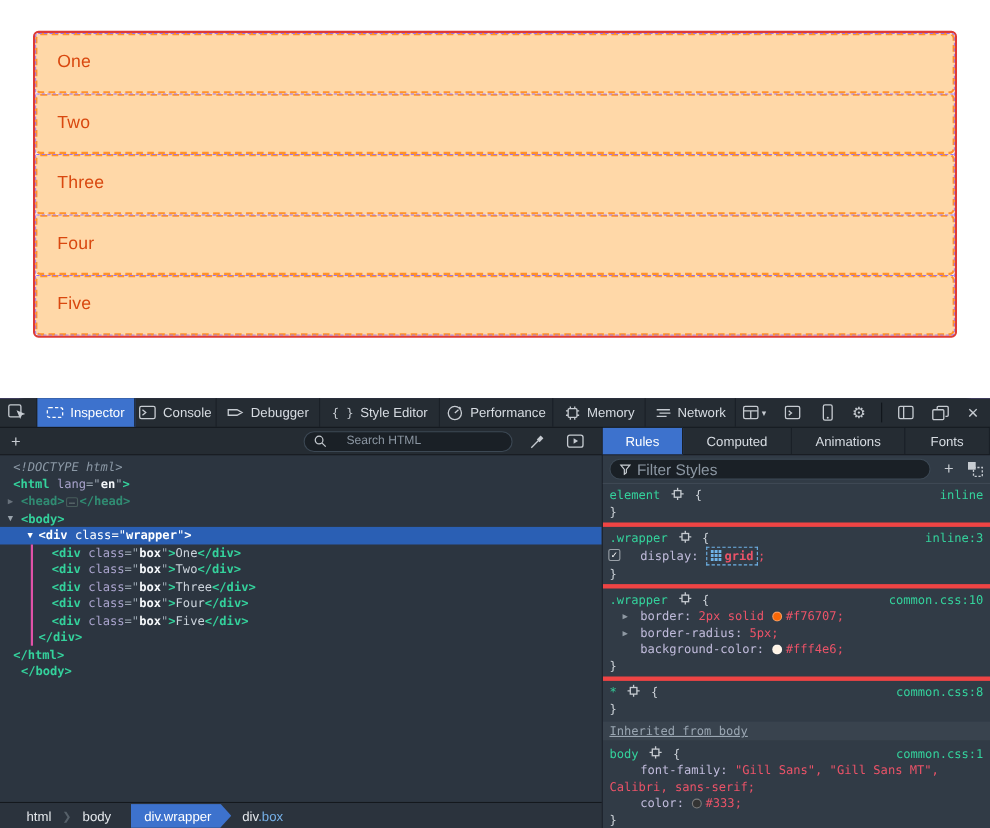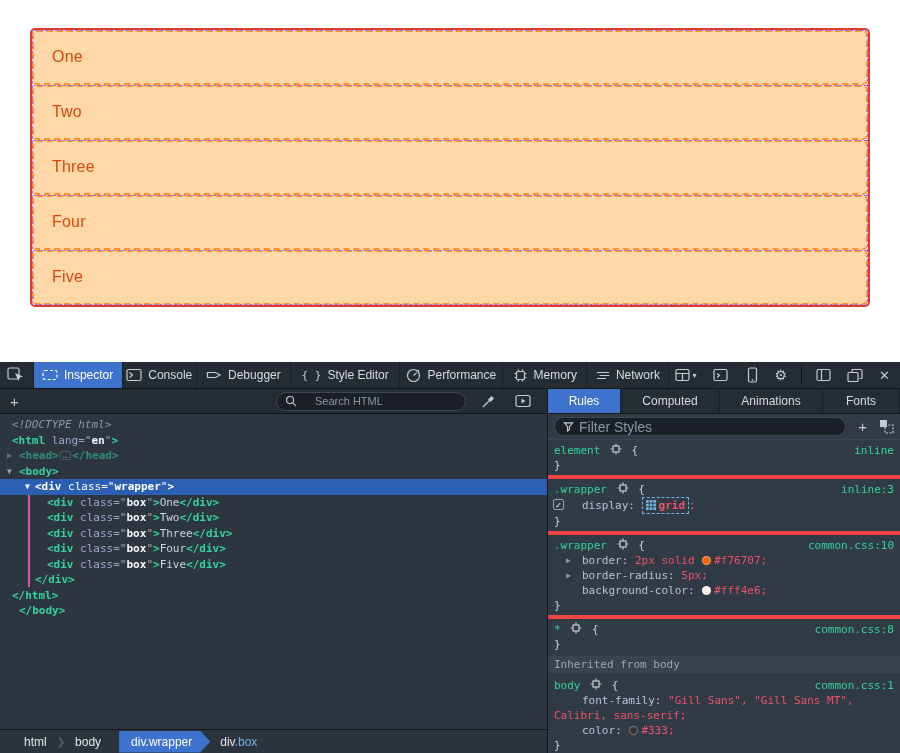--- a/index.html
+++ b/index.html
@@ -107,21 +107,21 @@
   .prop-wrap { position:relative; padding-left:6px; text-indent:28px; white-space:normal; }
   .pname { color:#c0bbdb; } .pval { color:#eb5368; } .psemi { color:#eb5368; }
   .ptw { position:absolute; left:18px; top:0; font-size:8px; color:#8f99a3; text-indent:0; }
   .pcheck { position:absolute; left:5px; top:2px; width:11px; height:11px; border:1px solid #9aa1a8;
             border-radius:2px; color:#fff; font-size:9px; line-height:10px; text-align:center;
             text-indent:0; }
   .swatch { display:inline-block; width:9px; height:9px; border-radius:50%;
             border:1px solid rgba(255,255,255,.35); vertical-align:-1px; margin:0 3px 0 1px; }
   .grid-chip { display:inline-block; border:1px dashed #6fb3e8; padding:0 3px; text-indent:0; }
   .grid-chip .pval { font-weight:bold; }
-  .inherited-bar { background:#39434e; color:#9aa6b2; padding:1px 0 1px 6px; margin:2px 0; }
+  .inherited-bar { background:#39434e; color:#9aa6b2; padding:1px 0 1px 6px; margin:2px 0;text-decoration:underline; }
 </style>
 </head>
 <body>
 
 <div id="screen">
 
   <div class="page-area">
     <div class="wrapper-box">
       <div class="grid-box"><span>One</span></div>
       <div class="grid-box"><span>Two</span></div>

